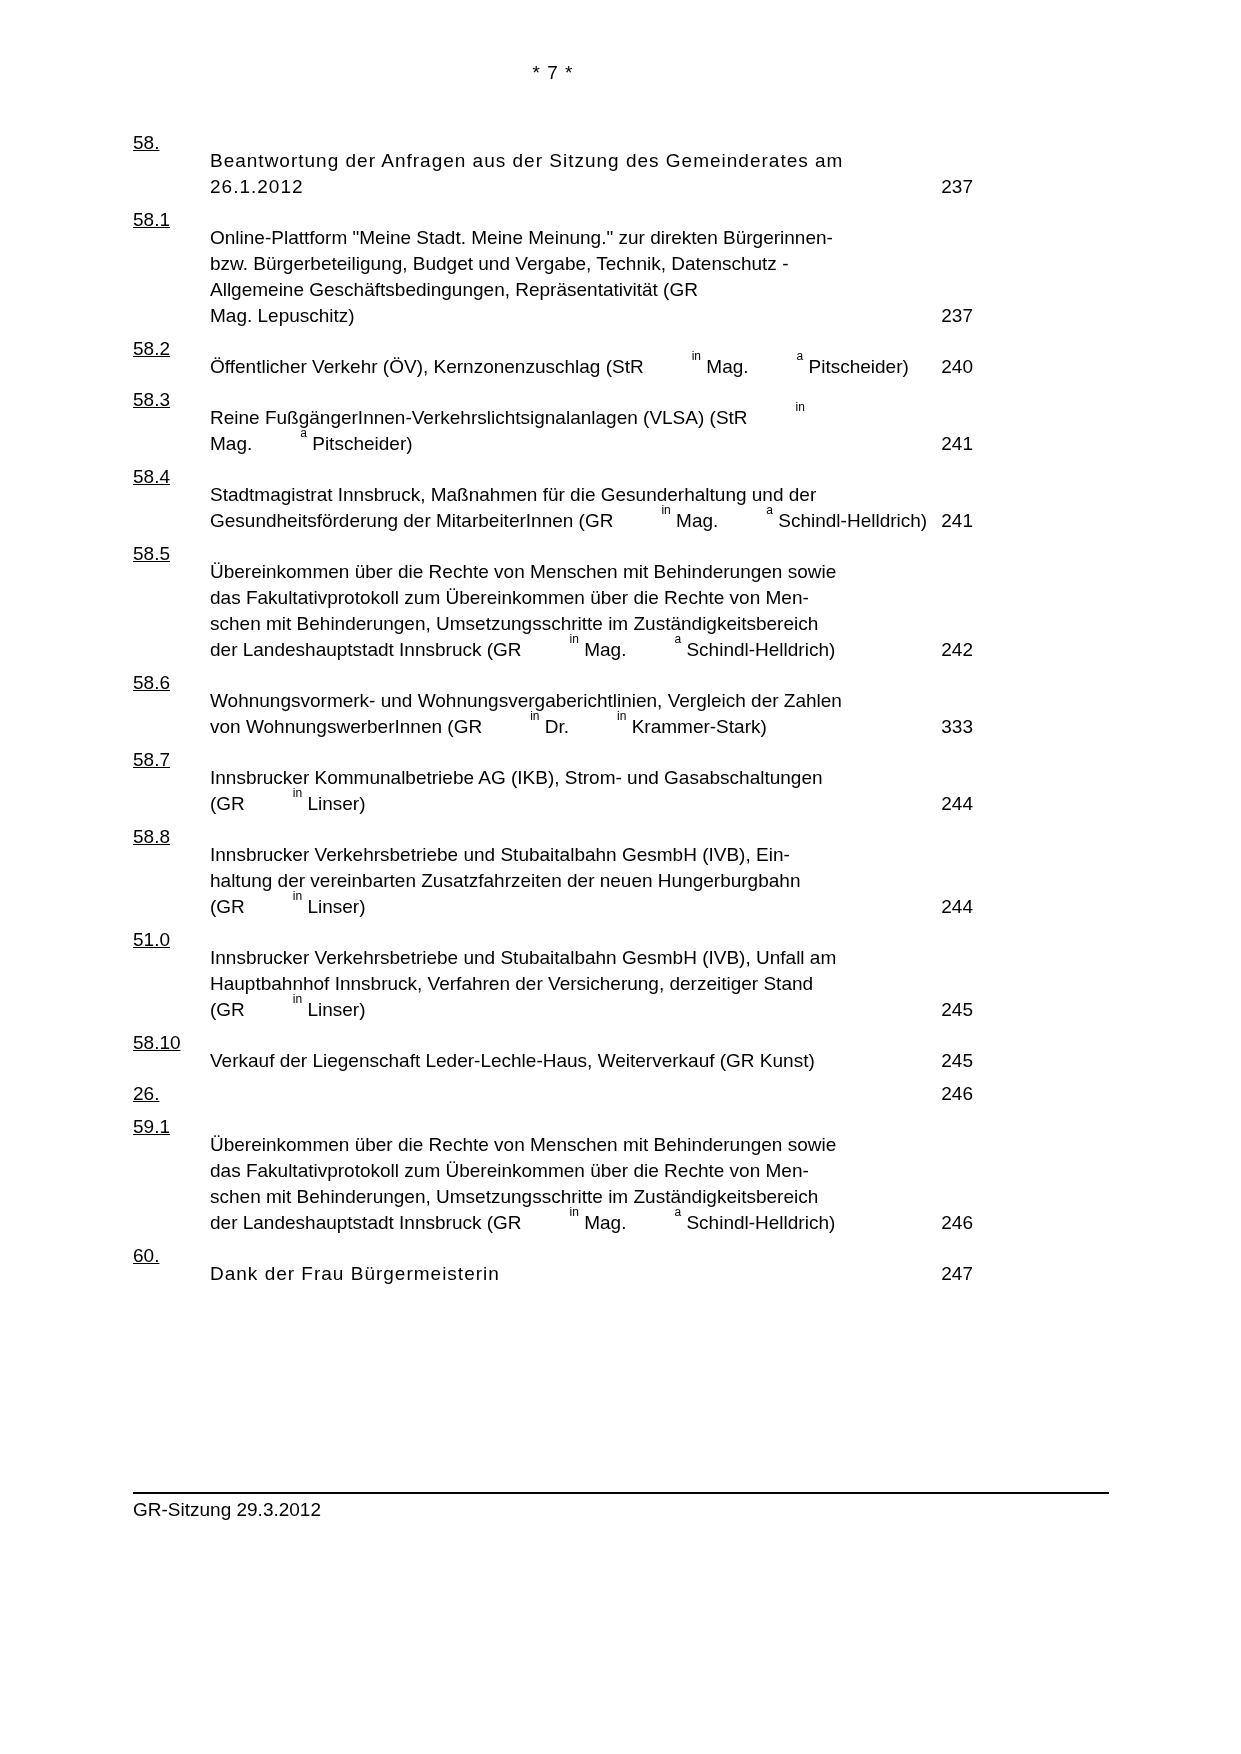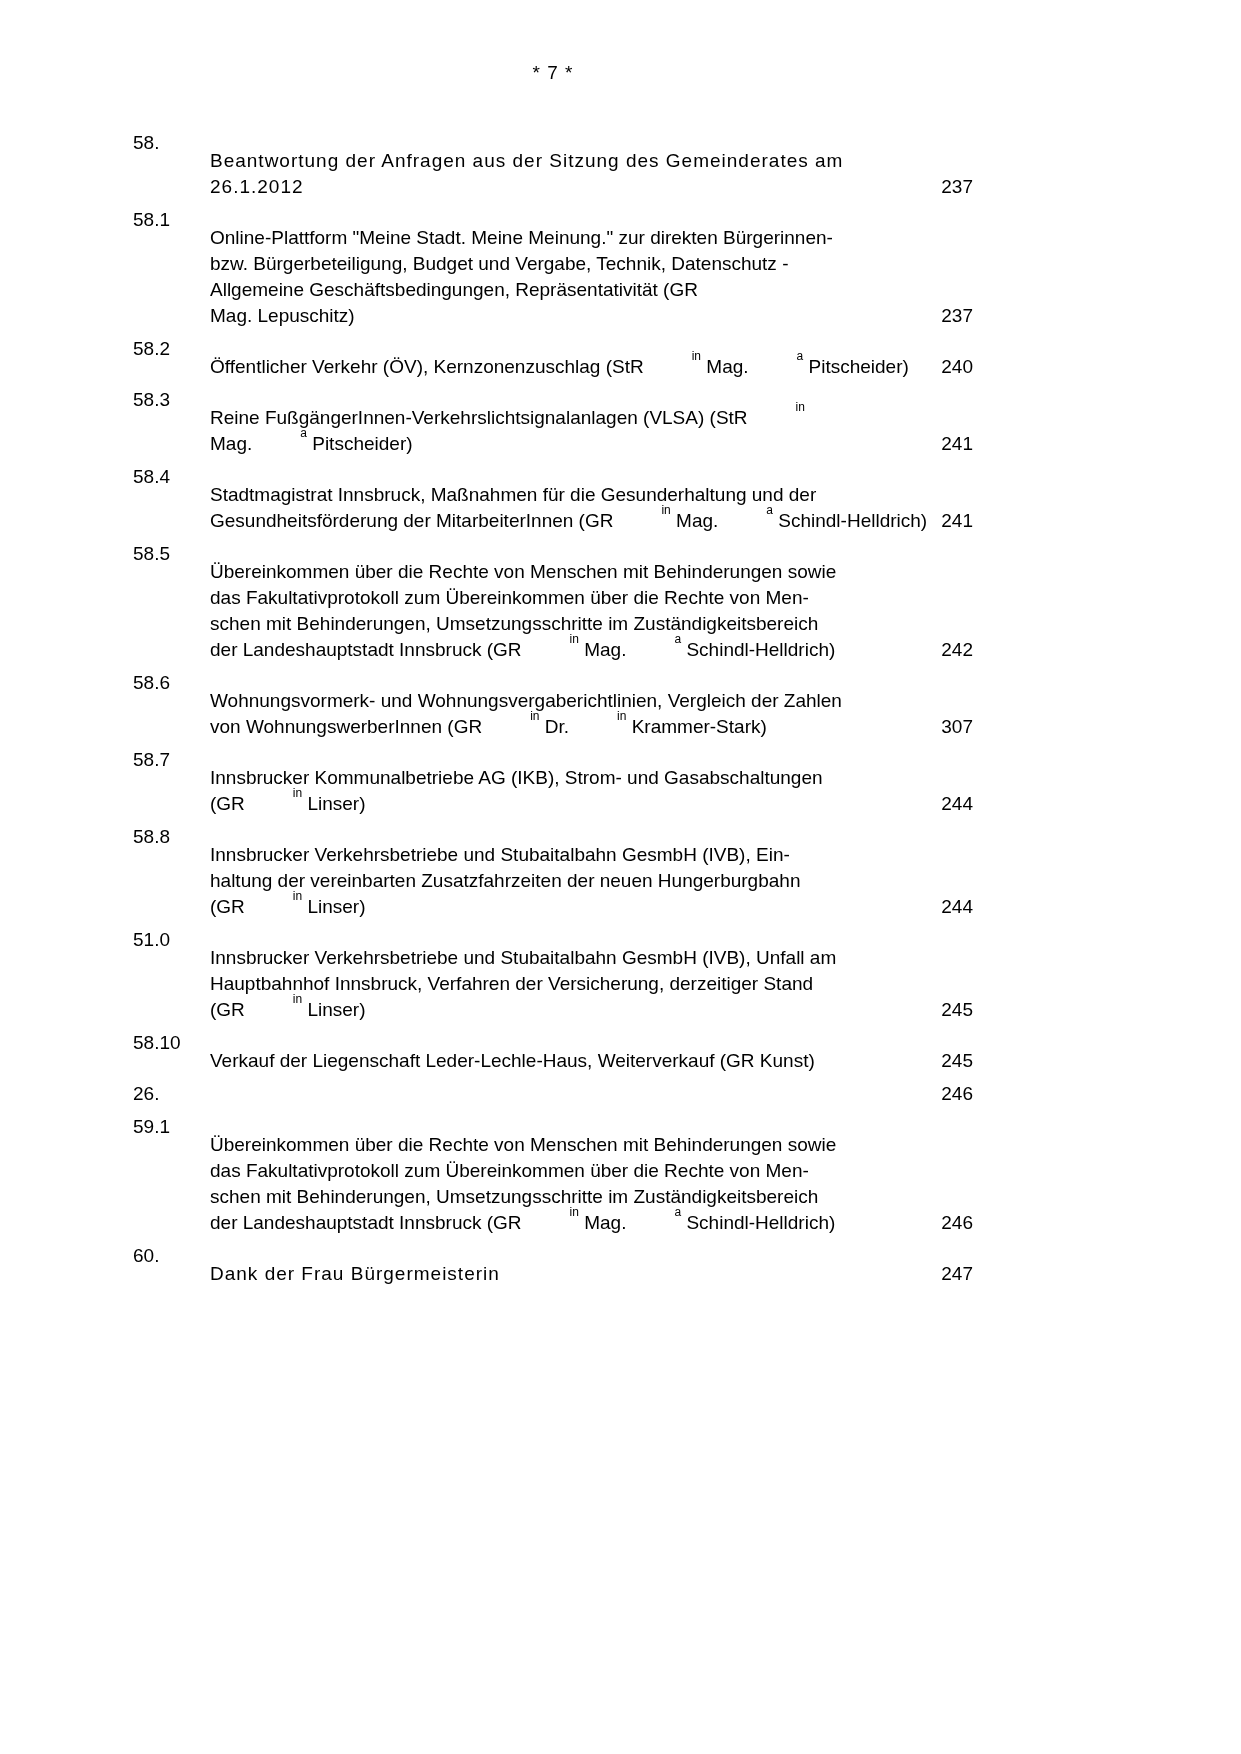--- a/index.html
+++ b/index.html
@@ -30,20 +30,21 @@
   }
   .entry {
     display: flex;
     align-items: flex-start;
     margin-bottom: 7px;
     font-size: 19px;
     line-height: 26px;
   }
   .entry .num {
     flex: 0 0 77px;
+    text-decoration: underline;
   }
   .entry .title {
     flex: 0 0 690px;
     white-space: nowrap;
     margin-top: 18px;
   }
   .entry.level1 .title {
     letter-spacing: 1px;
   }
   .entry .pagenum {
@@ -105,21 +106,21 @@
     <span class="pagenum">241</span>
   </div>
       <div class="entry">
     <span class="num">58.5</span>
     <span class="title">Übereinkommen über die Rechte von Menschen mit Behinderungen sowie<br>das Fakultativprotokoll zum Übereinkommen über die Rechte von Men-<br>schen mit Behinderungen, Umsetzungsschritte im Zuständigkeitsbereich<br>der Landeshauptstadt Innsbruck (GR<sup>in</sup> Mag.<sup>a</sup> Schindl-Helldrich)</span>
     <span class="pagenum">242</span>
   </div>
       <div class="entry">
     <span class="num">58.6</span>
     <span class="title">Wohnungsvormerk- und Wohnungsvergaberichtlinien, Vergleich der Zahlen<br>von WohnungswerberInnen (GR<sup>in</sup> Dr.<sup>in</sup> Krammer-Stark)</span>
-    <span class="pagenum">307</span>
+    <span class="pagenum">333</span>
   </div>
       <div class="entry">
     <span class="num">58.7</span>
     <span class="title">Innsbrucker Kommunalbetriebe AG (IKB), Strom- und Gasabschaltungen<br>(GR<sup>in</sup> Linser)</span>
     <span class="pagenum">244</span>
   </div>
       <div class="entry">
     <span class="num">58.8</span>
     <span class="title">Innsbrucker Verkehrsbetriebe und Stubaitalbahn GesmbH (IVB), Ein-<br>haltung der vereinbarten Zusatzfahrzeiten der neuen Hungerburgbahn<br>(GR<sup>in</sup> Linser)</span>
     <span class="pagenum">244</span>
@@ -143,14 +144,18 @@
     <span class="title">Übereinkommen über die Rechte von Menschen mit Behinderungen sowie<br>das Fakultativprotokoll zum Übereinkommen über die Rechte von Men-<br>schen mit Behinderungen, Umsetzungsschritte im Zuständigkeitsbereich<br>der Landeshauptstadt Innsbruck (GR<sup>in</sup> Mag.<sup>a</sup> Schindl-Helldrich)</span>
     <span class="pagenum">246</span>
   </div>
       <div class="entry level1">
     <span class="num">60.</span>
     <span class="title">Dank der Frau Bürgermeisterin</span>
     <span class="pagenum">247</span>
   </div>
     </div>
 
+  <div class="footer">
+    <div class="footer-rule"></div>
+    <span>GR-Sitzung 29.3.2012</span>
+  </div>
 
 </div>
 
 </body></html>

